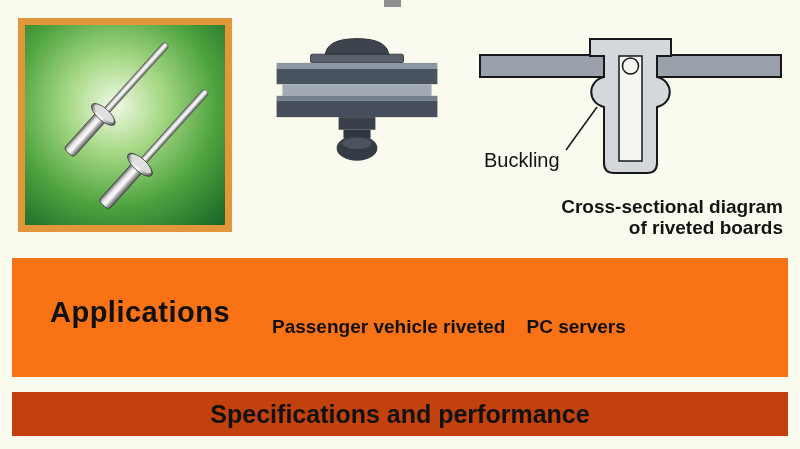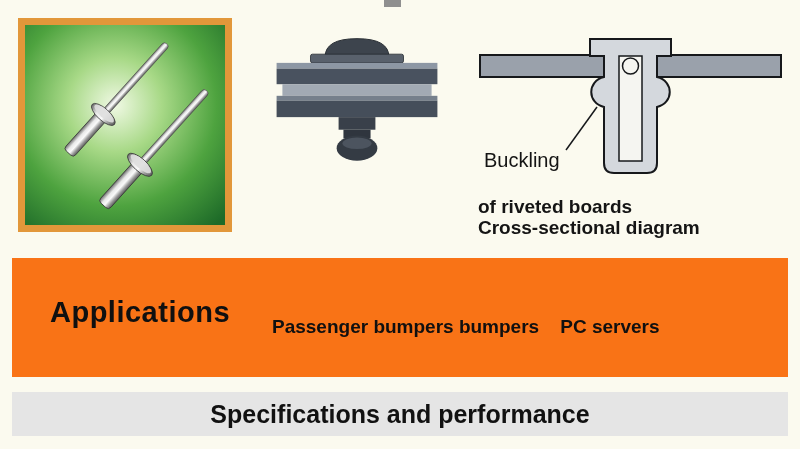--- a/index.html
+++ b/index.html
@@ -22,21 +22,21 @@
 
   .photo-frame {
     position: absolute;
     left: 18px; top: 18px;
     width: 200px; height: 200px;
     border: 7px solid #e2973a;
     box-sizing: content-box;
   }
   .photo-frame svg { display: block; }
 
-  .fig { position: absolute; text-align: left; color: #141414; }
+  .fig { position: absolute; text-align: right; color: #141414; }
   .fig-boards { left: 262px; top: 28px; width: 190px; }
   .fig-cross  { left: 478px; top: 25px; width: 305px; }
 
   .fig-caption {
     font-weight: bold;
     font-size: 18px;
     line-height: 21px;
     margin-top: 5px;
     color: #141414;
   }
@@ -151,32 +151,32 @@
                C109,78 109,56 126,52
                L126,31 L112,31 Z" fill="#d4d8dd" stroke="#16181b" stroke-width="2"></path>
 
       <rect x="141" y="31" width="23" height="105" fill="#f5f5f1" stroke="#16181b" stroke-width="1.5"></rect>
       <circle cx="152.5" cy="41" r="8" fill="#f5f5f1" stroke="#16181b" stroke-width="1.5"></circle>
 
       <line x1="88" y1="125" x2="119" y2="82" stroke="#16181b" stroke-width="1.5"></line>
       <text x="6" y="142" font-size="20" fill="#141414">Buckling</text>
     </svg>
     <figcaption class="fig-caption">
+      <div>Cross-sectional diagram</div>
       <div>of riveted boards</div>
-      <div>Cross-sectional diagram</div>
     </figcaption>
   </figure>
 
   <div class="applications-banner" style="background: #f97316;">
     <div class="app-label">Applications</div>
     <div class="app-lines">
-      <div>Passenger bumpers bumpers    PC servers</div>
+      <div>Passenger vehicle riveted    PC servers</div>
       <div>Window shutters and sliding storm doors</div>
       
       
     </div>
   </div>
 
-  <div class="spec-banner" style="background: #e5e5e5; text-align: center;">
+  <div class="spec-banner" style="background: #c2410c; text-align: center;">
     <span class="spec-label">Specifications and performance</span>
   </div>
 
 </div>
 
 </body></html>

